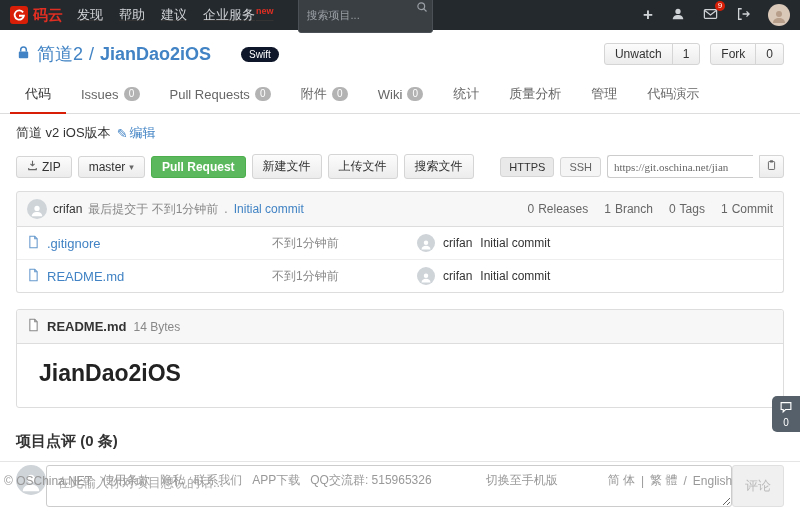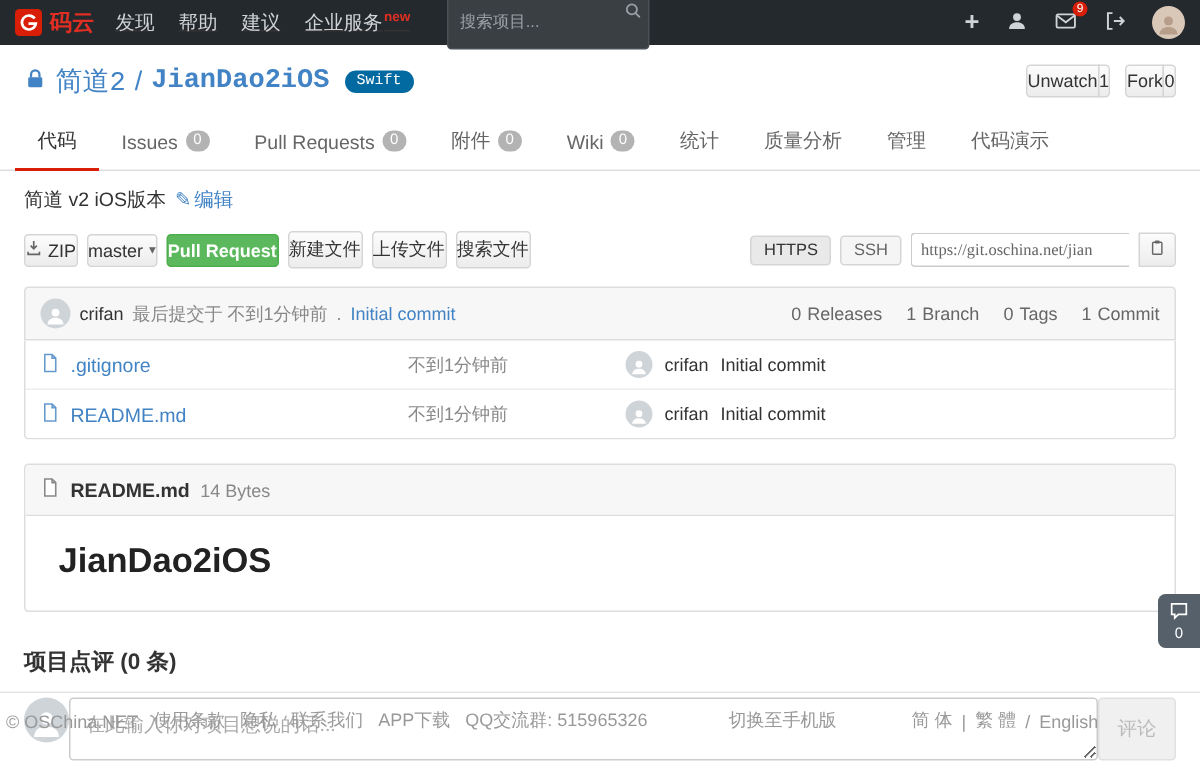--- a/index.html
+++ b/index.html
@@ -26,25 +26,25 @@
   .avatar { border-radius:50%; background:#d9c7b8; display:inline-flex; align-items:center; justify-content:center; overflow:hidden; }
   .avatar svg { margin-top:20%; }
   .avatar-sm { width:18px; height:18px; background:#cfd4d9; }
   .avatar-md { width:20px; height:20px; background:#cfd4d9; }
   .avatar-lg { width:30px; height:30px; background:#cfd4d9; }
   .avatar-nav { width:22px; height:22px; cursor:pointer; }
 
   
   .repo-header { display:flex; align-items:center; padding:12px 16px 8px; }
   .repo-title { display:flex; align-items:center; gap:6px; font-size:18px; }
-  .repo-title a { color:#4183c4; text-decoration:none; cursor:pointer;font-family:Liberation Mono, monospace; }
+  .repo-title a { color:#4183c4; text-decoration:none; cursor:pointer; }
   .repo-name { font-weight:bold; }
-  .lang-badge { background:#0369a1; color:#fff; font-size:10px; border-radius:9px; padding:2px 8px; margin-left:4px; cursor:default;font-family:Liberation Mono, monospace; }
+  .lang-badge { background:#0f172a; color:#fff; font-size:10px; border-radius:9px; padding:2px 8px; margin-left:24px; cursor:default; }
   .repo-actions { margin-left:auto; display:flex; gap:10px; }
-  .btn { display:inline-flex; align-items:center; gap:4px; padding:3px 0; font-size:12px; color:#333; background:linear-gradient(#fcfcfc,#ececec); border:1px solid #d5d5d5; border-radius:3px; cursor:pointer; font-family:inherit; white-space:nowrap; }
+  .btn { display:inline-flex; align-items:center; gap:4px; padding:3px 10px; font-size:12px; color:#333; background:linear-gradient(#fcfcfc,#ececec); border:1px solid #d5d5d5; border-radius:3px; cursor:pointer; font-family:inherit; white-space:nowrap; }
   .btn-group { display:inline-flex; }
   .btn-group .btn { border-radius:0; }
   .btn-group .btn:first-child { border-radius:3px 0 0 3px; }
   .btn-group .btn:last-child { border-radius:0 3px 3px 0; margin-left:-1px; }
 
   
   .tabs { display:flex; padding:0 10px; border-bottom:1px solid #ddd; margin-top:2px; }
   .tab { display:inline-flex; align-items:center; gap:5px; padding:9px 15px; color:#666; font-size:13px; text-decoration:none; cursor:pointer; border-bottom:2px solid transparent; margin-bottom:-1px; }
   .tab.active { color:#333; border-bottom-color:#d81e06; }
   .tab-count { background:#b3b3b3; color:#fff; font-size:10px; line-height:14px; min-width:16px; text-align:center; border-radius:8px; padding:0 4px; }

